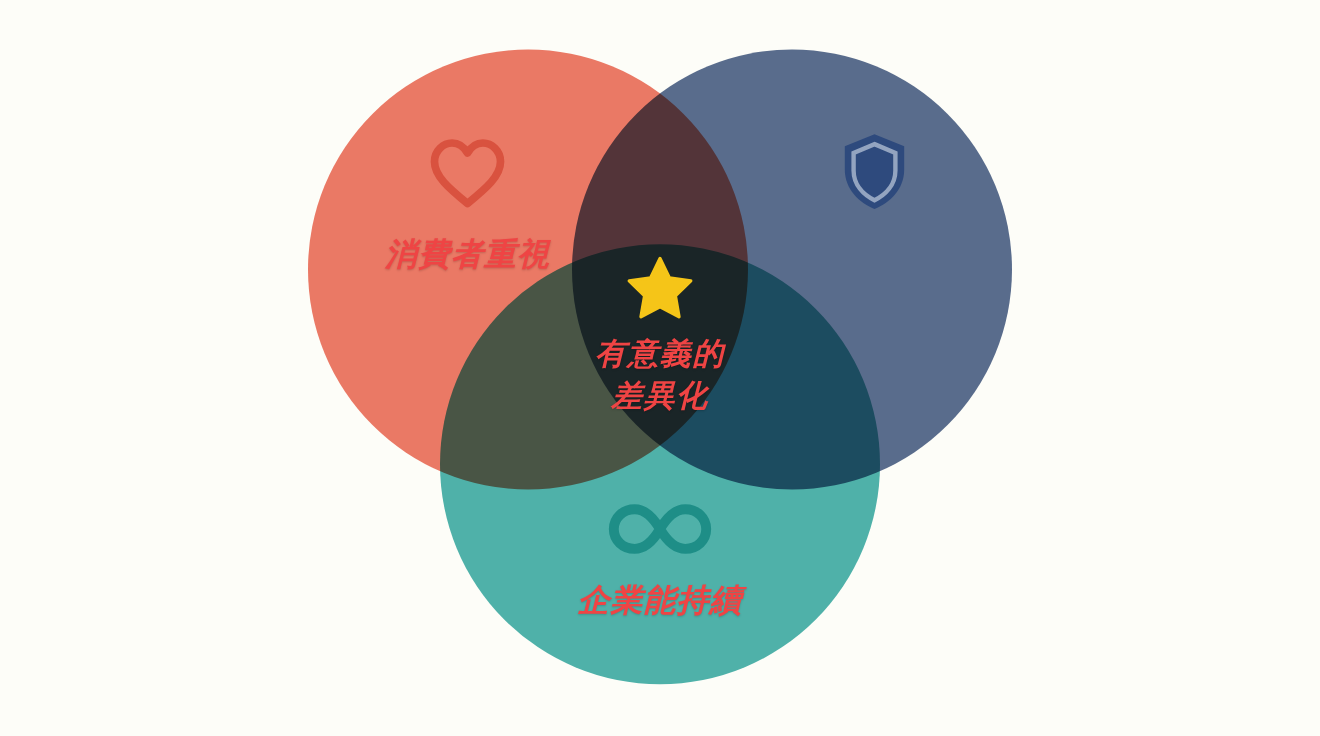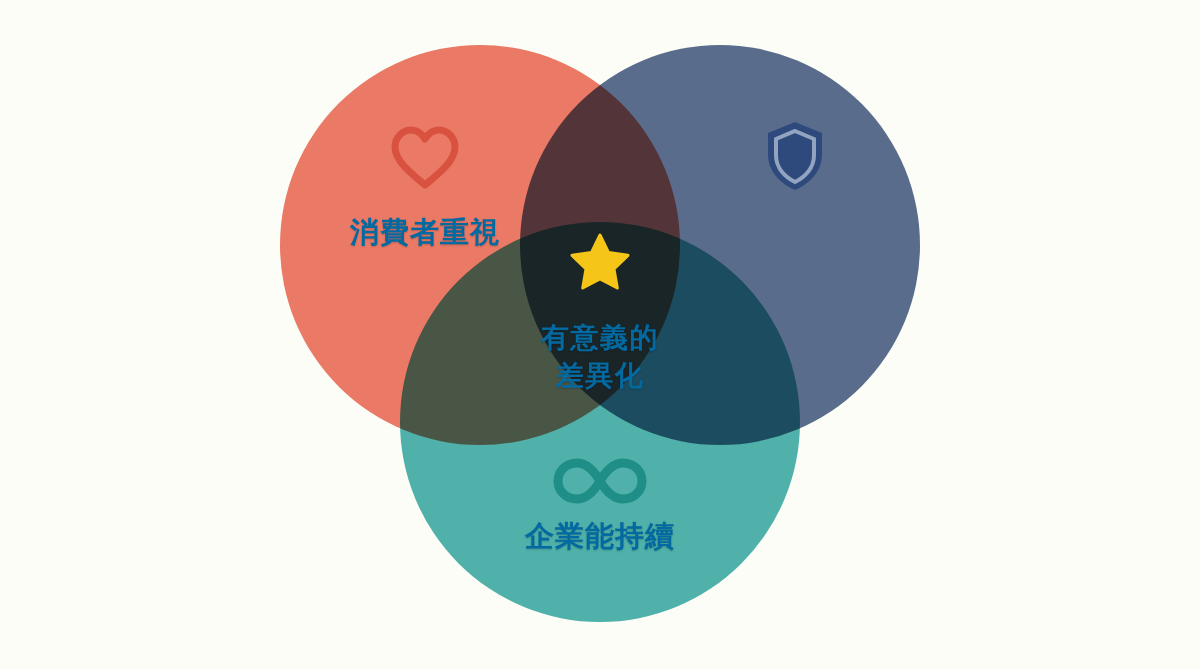--- a/index.html
+++ b/index.html
@@ -60,25 +60,26 @@
     align-items: center;
     justify-content: flex-start;
     text-align: center;
     pointer-events: auto;
   }
   .group .icon {
     display: block;
     line-height: 0;
   }
   .group .label {
-    color: #0369a1;
+    color: #ef4444;
     font-weight: 700;
     letter-spacing: 1px;
     text-shadow: 0 1px 2px rgba(0,0,0,0.18);
     white-space: pre-line;
+    font-style: italic;
   }
   #group-consumer {
     left: 300px;
     top: 125px;
     width: 250px;
   }
   #group-consumer .label {
     font-size: 29px;
     line-height: 38px;
     margin-top: 22px;
@@ -94,31 +95,31 @@
     margin-top: 18px;
   }
   #group-sustainable {
     left: 475px;
     top: 455px;
     width: 250px;
   }
   #group-sustainable .label {
     font-size: 29px;
     line-height: 38px;
-    margin-top: 10px;
+    margin-top: 20px;
   }
   #group-center {
     left: 475px;
     top: 233px;
     width: 250px;
   }
   #group-center .label {
     font-size: 28px;
     line-height: 38px;
-    margin-top: 28px;
+    margin-top: 12px;
     letter-spacing: 1.5px;
   }
 </style>
 </head>
 <body>
 
 <div id="stage">
 
   <div class="venn-layer">
     <div class="circle" id="circle-consumer"></div>

